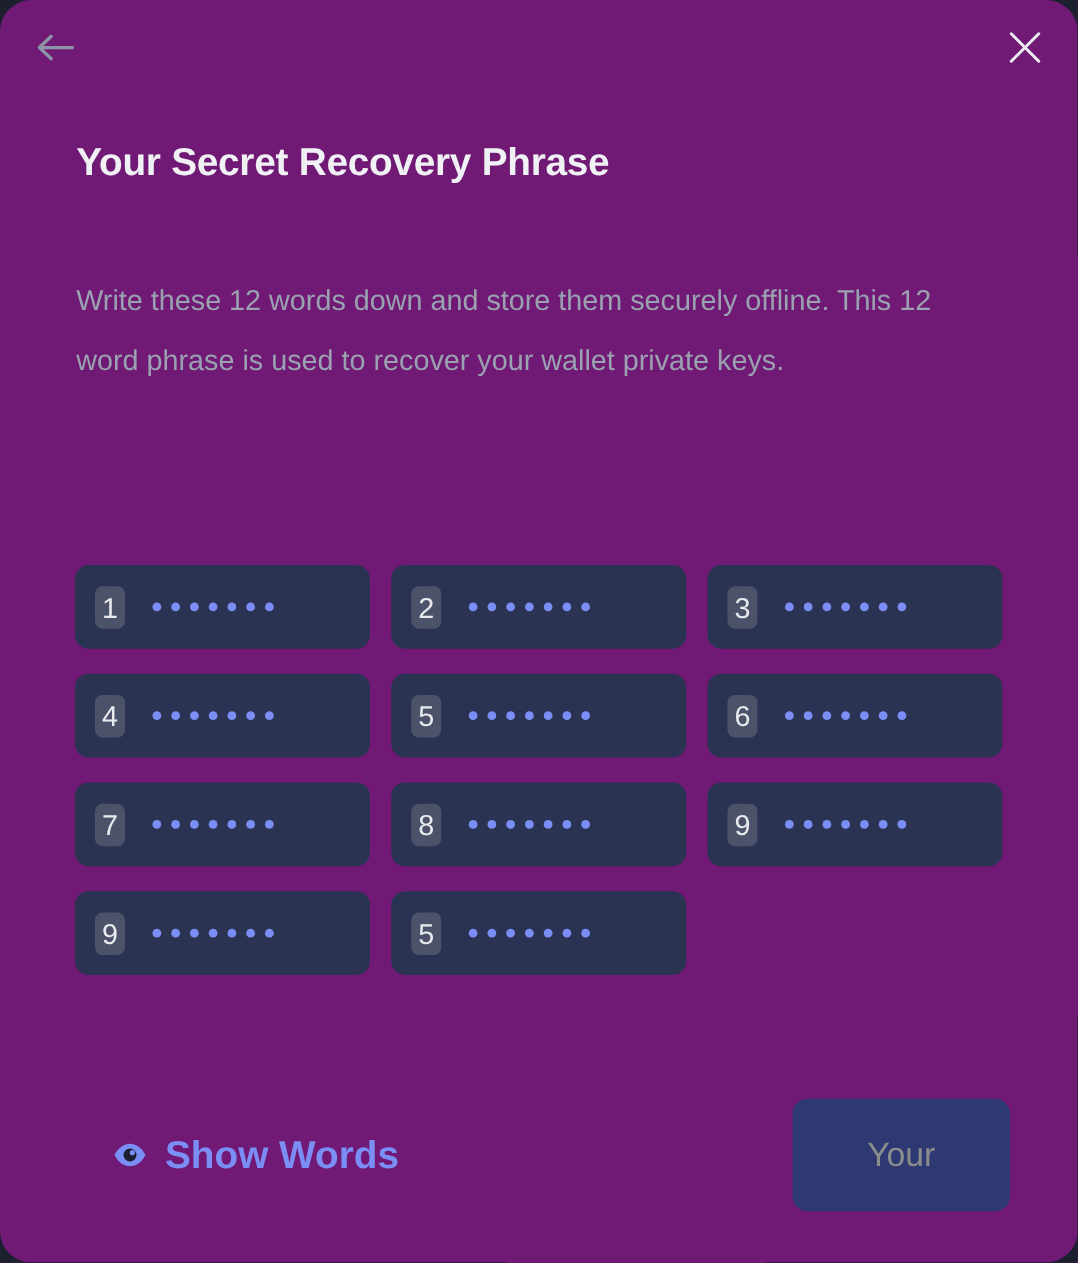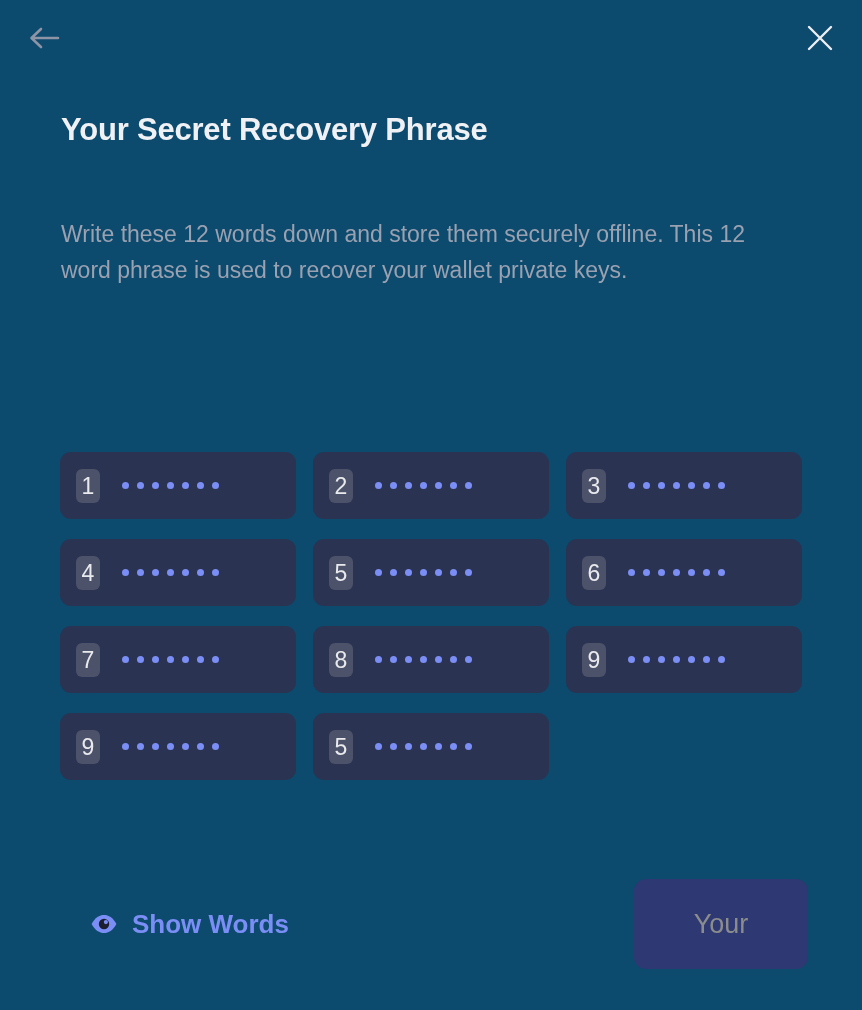--- a/index.html
+++ b/index.html
@@ -9,21 +9,22 @@
     height: 1010px;
     background: #1b1f2e;
     font-family: "Liberation Sans", sans-serif;
     overflow: hidden;
   }
 
   .screen {
     position: relative;
     width: 862px;
     height: 1010px;
-    background: #0c4a6e;
+    background: #701a75;
+    border-radius: 25px;
   }
 
   
   .topbar {
     position: absolute;
     top: 0; left: 0;
     width: 862px;
     height: 76px;
   }
 
@@ -62,21 +63,21 @@
     letter-spacing: -0.2px;
     white-space: nowrap;
   }
 
   .description {
     position: absolute;
     left: 61px;
     top: 216px;
     width: 700px;
     font-size: 23px;
-    line-height: 36px;
+    line-height: 48px;
     color: #9aa1b0;
     font-weight: normal;
   }
 
   
   .word-grid {
     position: absolute;
     left: 60px;
     top: 452px;
     width: 742px;
@@ -137,21 +138,21 @@
     left: 90px;
     top: 16px;
     height: 64px;
     display: flex;
     align-items: center;
     gap: 14px;
     cursor: pointer;
   }
 
   .show-words-label {
-    font-size: 26px;
+    font-size: 31px;
     font-weight: bold;
     color: #7b8ef5;
   }
 
   .next-btn {
     position: absolute;
     right: 54px;
     top: 3px;
     width: 174px;
     height: 90px;

